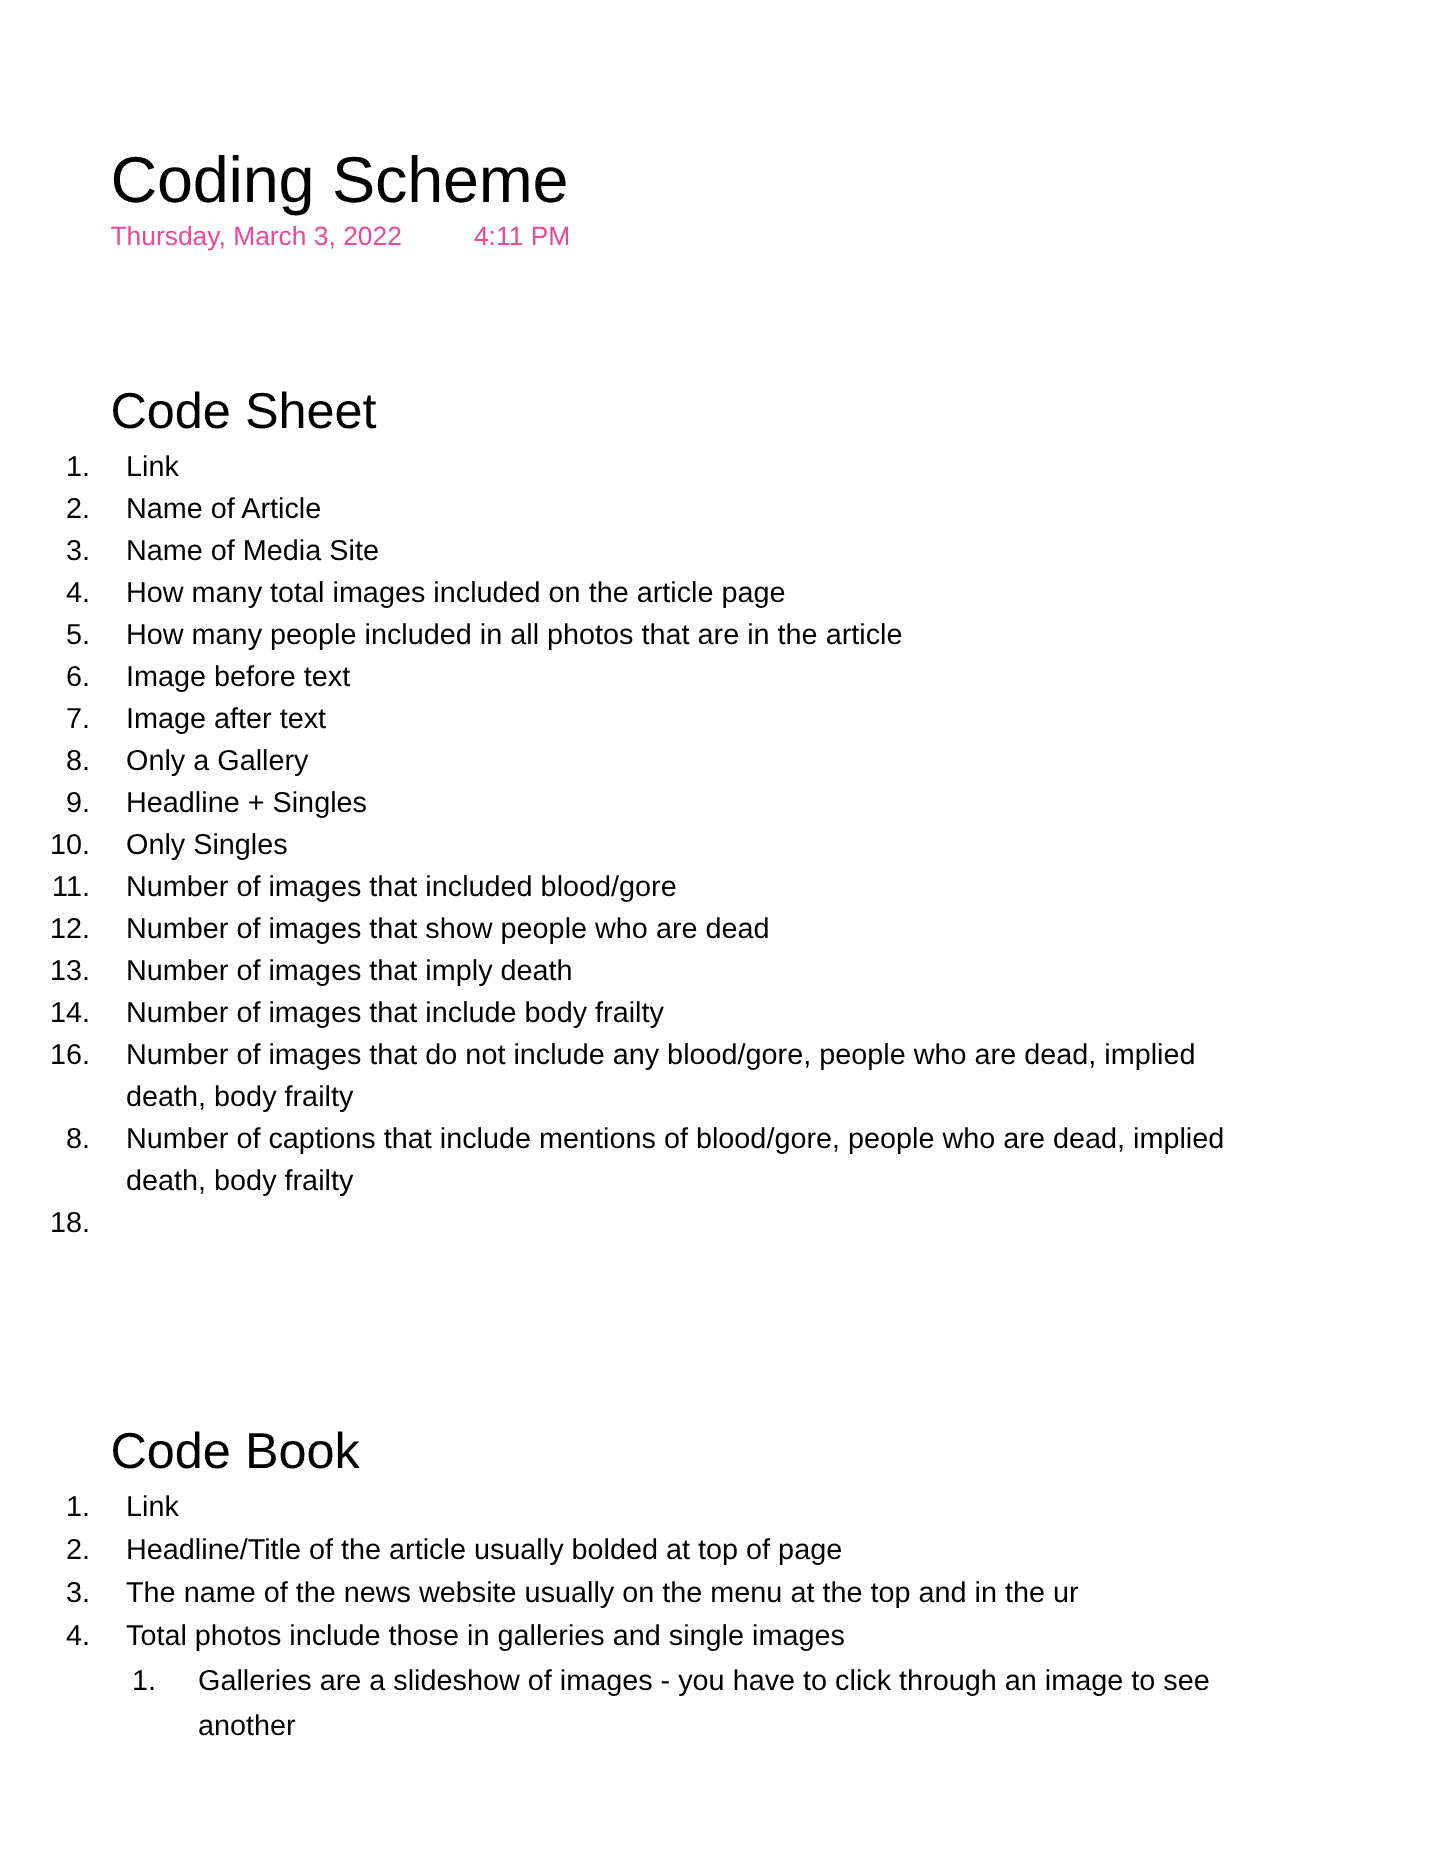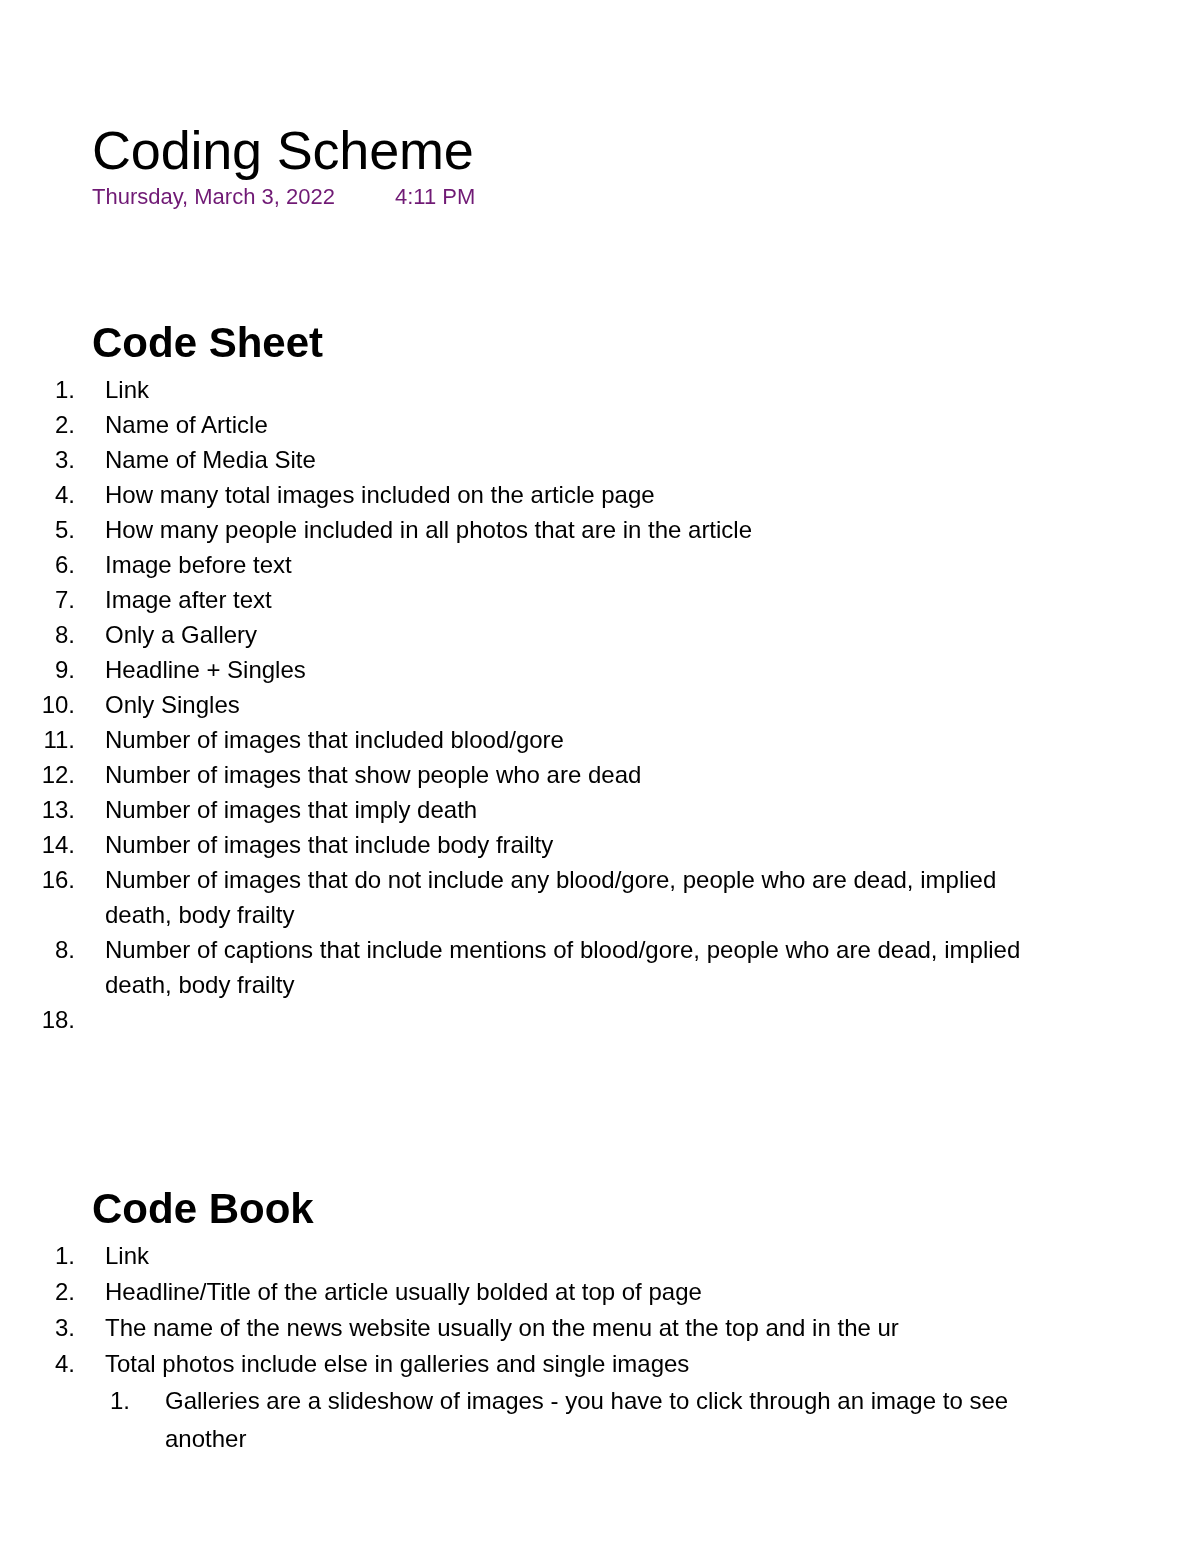--- a/index.html
+++ b/index.html
@@ -30,35 +30,35 @@
     line-height: 56px;
     letter-spacing: -0.2px;
     color: #000000;
     margin: 0;
     white-space: nowrap;
   }
   .doc-datetime {
     margin-top: 4px;
     font-size: 22px;
     line-height: 30px;
-    color: #701a75;
+    color: #ec4899;
     white-space: nowrap;
   }
   .doc-date { display: inline-block; }
   .doc-time { display: inline-block; margin-left: 60px; }
 
   
   .section {
     position: absolute;
     left: 0;
     width: 1200px;
   }
   .section-heading {
     font-size: 42px;
-    font-weight: 700;
+    font-weight: 400;
     line-height: 50px;
     color: #000000;
     margin: 0 0 4px 0;
     padding-left: 92px;
     white-space: nowrap;
   }
 
   
   .num-list {
     list-style: none;
@@ -216,21 +216,21 @@
         <li class="num-item">
           <span class="marker">2.</span>
           <span class="item-text">Headline/Title of the article usually bolded at top of page</span>
         </li>
         <li class="num-item">
           <span class="marker">3.</span>
           <span class="item-text">The name of the news website usually on the menu at the top and in the ur</span>
         </li>
         <li class="num-item">
           <span class="marker">4.</span>
-          <span class="item-text">Total photos include else in galleries and single images</span>
+          <span class="item-text">Total photos include those in galleries and single images</span>
           <ol class="sub-list">
             <li class="sub-item"><span class="marker">1.</span><span>Galleries are a slideshow of images - you have to click through an image to see another</span></li>
           </ol>
         </li>
       </ol>
   </div>
 
 </div>
 
 </body></html>

